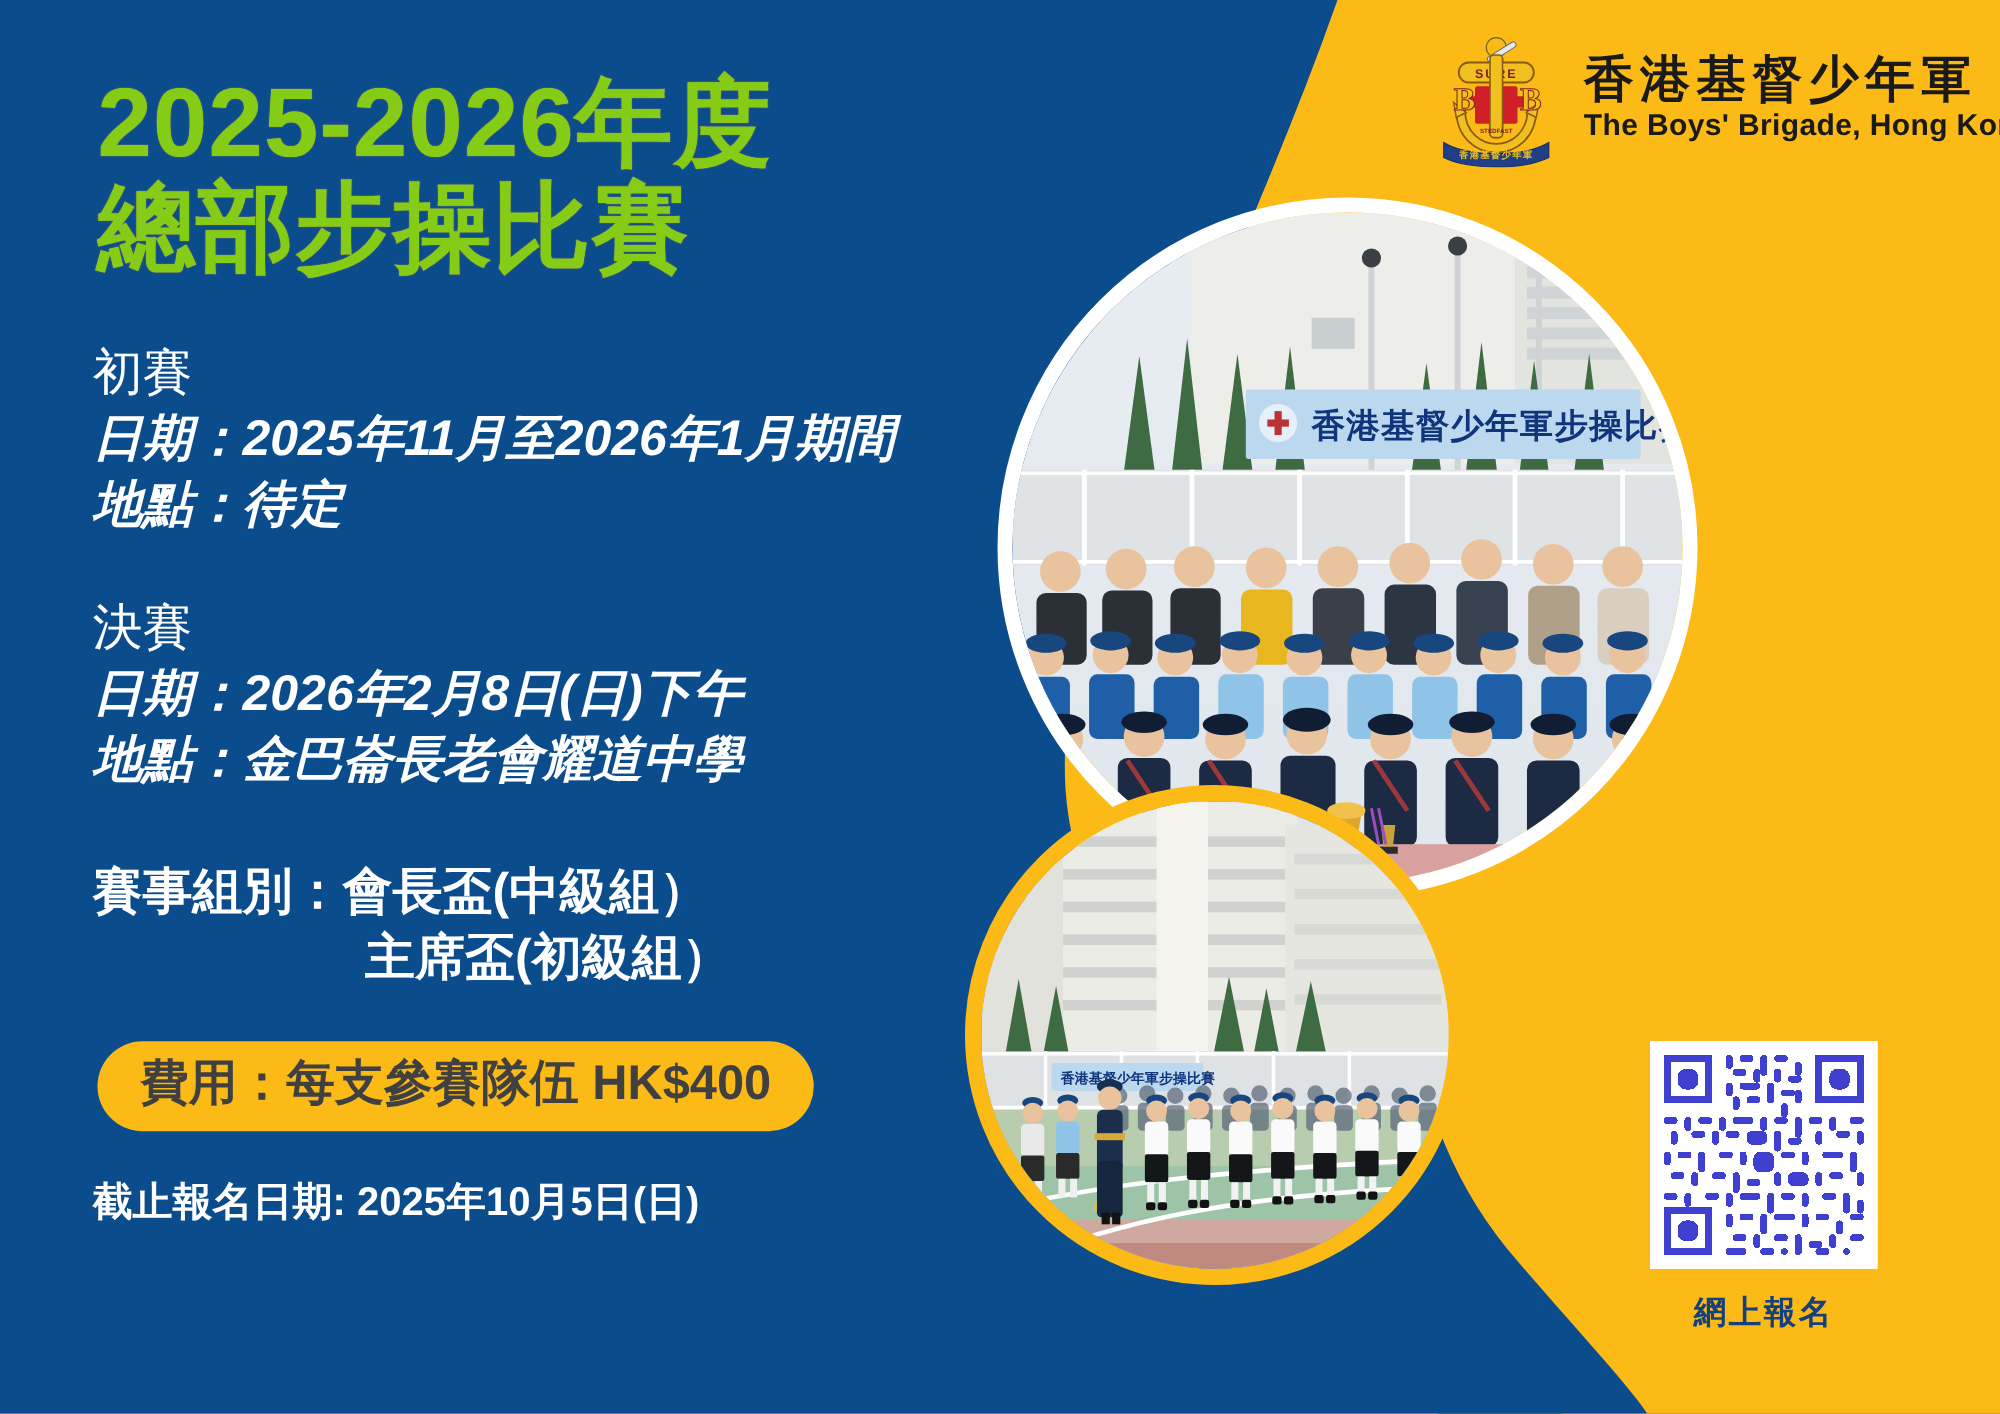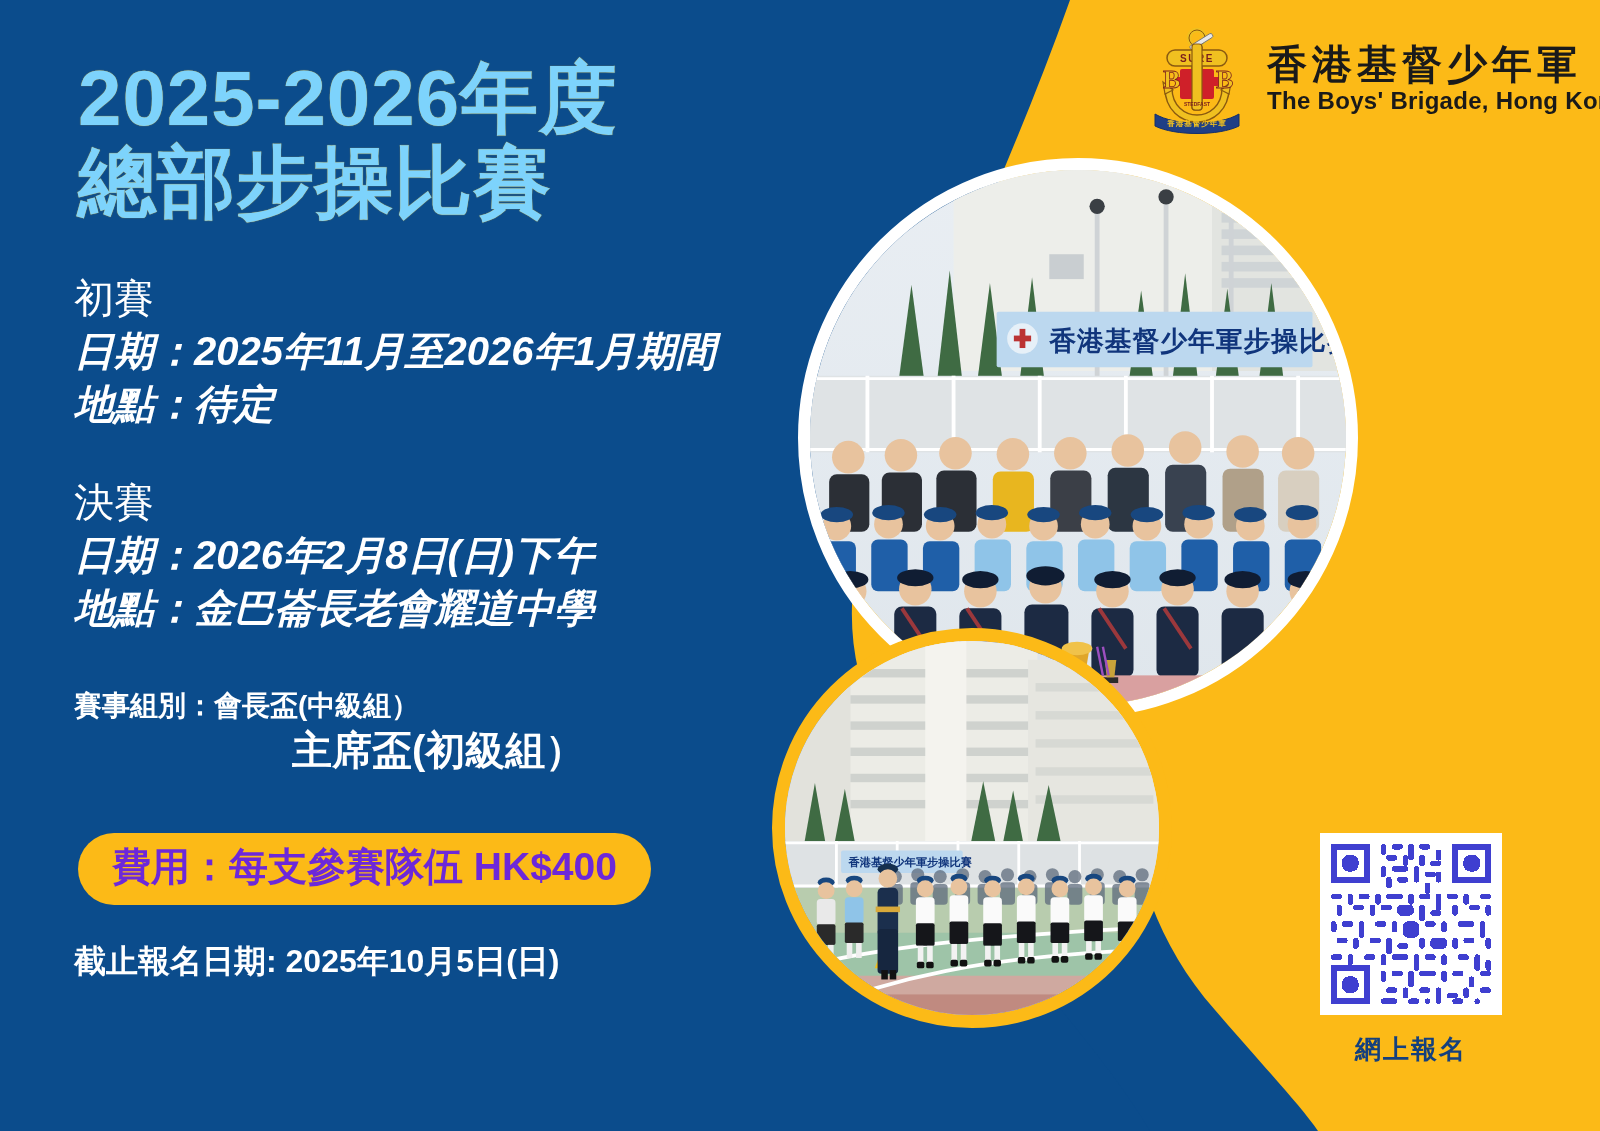--- a/index.html
+++ b/index.html
@@ -60,21 +60,21 @@
     white-space:nowrap;
     margin-top:5px;
   }
 
   
   .headline{
     position:absolute;
     left:78px;
     top:56px;
     z-index:25;
-    color:#7dd3fc;
+    color:#84cc16;
     font-size:78px;
     font-weight:800;
     line-height:1.08;
     letter-spacing:1px;
     text-shadow:0 0 1px #f9b719;
   }
   .headline span{display:block;white-space:nowrap;}
 
   
   .info{
@@ -95,41 +95,41 @@
   }
   .line{
     font-size:40px;
     font-weight:800;
     line-height:1.32;
     white-space:nowrap;
     font-style:italic;
   }
   .cat-block{margin-top:52px;}
   .cat-line1{
-    font-size:28px;
+    font-size:40px;
     font-weight:800;
     line-height:1.34;
     white-space:nowrap;
   }
   .cat-line2{
     font-size:40px;
     font-weight:800;
     line-height:1.34;
     white-space:nowrap;
     padding-left:218px;
   }
 
   
   .fee-pill{
     position:absolute;
     left:78px;
     top:833px;
     z-index:25;
     background:#fcba17;
-    color:#6d28d9;
+    color:#404040;
     border-radius:48px;
     padding:10px 34px 14px 34px;
     font-size:39px;
     font-weight:800;
     white-space:nowrap;
     line-height:1.22;
   }
 
   
   .deadline{

